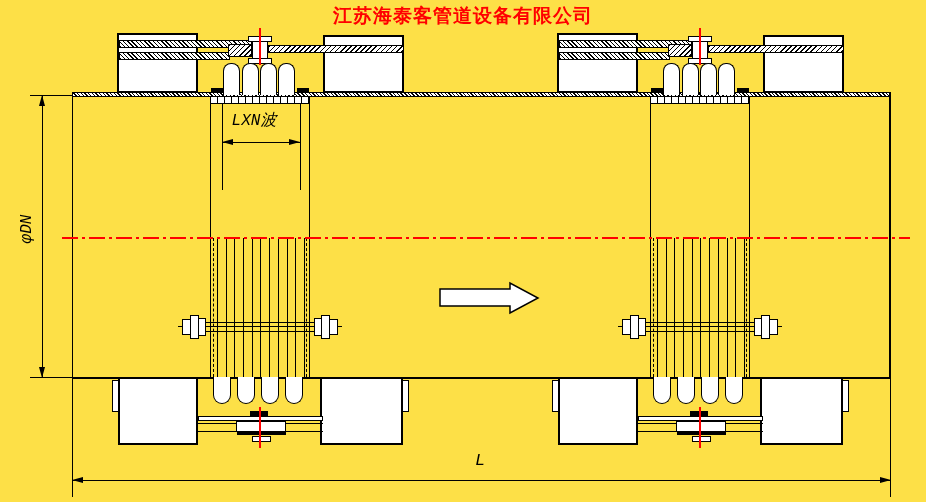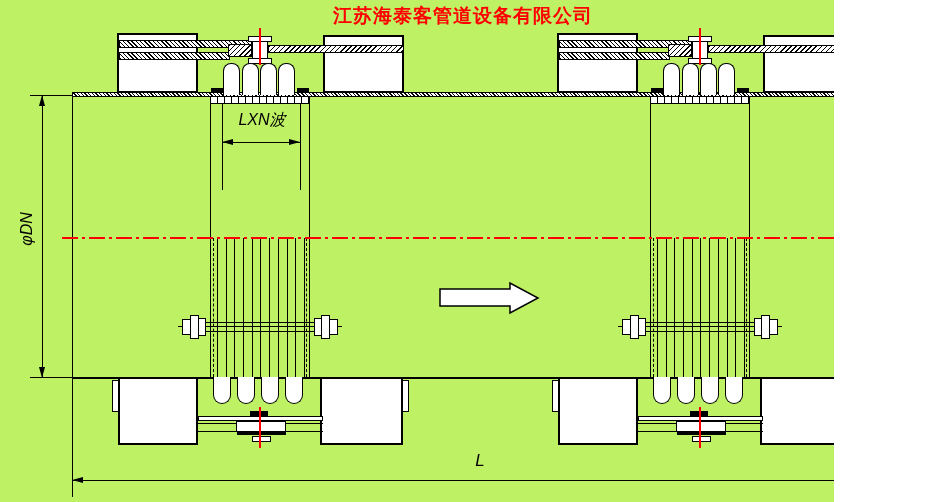--- a/index.html
+++ b/index.html
@@ -1,17 +1,17 @@
 <!DOCTYPE html>
 <html><head>
 <meta charset="utf-8">
 <style>
   html,body{margin:0;padding:0;background:#fff;}
-  #canvas{position:relative;width:834px;height:502px;background:#bef264;overflow:hidden;
-          font-family:Liberation Sans, sans-serif;}
+  #canvas{position:relative;width:926px;height:502px;background:#fde047;overflow:hidden;
+          font-family:Liberation Mono, monospace;}
   .abs{position:absolute;}
   .box{position:absolute;background:#fff;border:2px solid #000;box-sizing:border-box;}
   .thin{border-width:1px;}
   .lh{position:absolute;background:#000;height:1px;}
   .lv{position:absolute;background:#000;width:1px;}
   .dashv{position:absolute;width:0;border-left:1px dashed #000;}
   .hatchA{position:absolute;background:repeating-linear-gradient(45deg,#000 0 1px,#fff 1px 3px);
           border:1px solid #000;box-sizing:border-box;}
   .hatchB{position:absolute;background:repeating-linear-gradient(135deg,#000 0 1.2px,#fff 1.2px 3.6px);
           border:1px solid #000;box-sizing:border-box;}
@@ -152,21 +152,21 @@
     <div class="box thin" style="left:236px;top:421px;width:50px;height:11px;"></div>
     <div class="blob" style="left:237px;top:431px;width:49px;height:4px;"></div>
     <div class="box thin" style="left:252px;top:436px;width:19px;height:6px;"></div>
     <div class="redv" style="left:259px;top:407px;height:41px;"></div>
   </div>
 
   <div class="redcl" style="left:62px;top:237px;width:848px;"></div>
 
   <div class="lv" style="left:222px;top:104px;height:86px;"></div>
   <div class="lv" style="left:300px;top:104px;height:86px;"></div>
-  <div class="dimtxt" style="left:224px;top:110px;width:76px;">LXN波</div>
+  <div class="dimtxt" style="left:216px;top:110px;width:76px;">LXN波</div>
   <div class="lh" style="left:222px;top:142px;width:78px;"></div>
   <div class="arrL" style="left:222px;top:139px;"></div>
   <div class="arrR" style="left:289px;top:139px;"></div>
 
   <div class="lh" style="left:30px;top:95px;width:42px;"></div>
   <div class="lh" style="left:30px;top:377px;width:42px;"></div>
   <div class="lv" style="left:42px;top:95px;height:283px;"></div>
   <div class="arrU" style="left:39px;top:95px;"></div>
   <div class="arrD" style="left:39px;top:367px;"></div>
   <div class="dimtxt" style="left:2px;top:220px;width:50px;transform:rotate(-90deg);transform-origin:center;">φDN</div>

